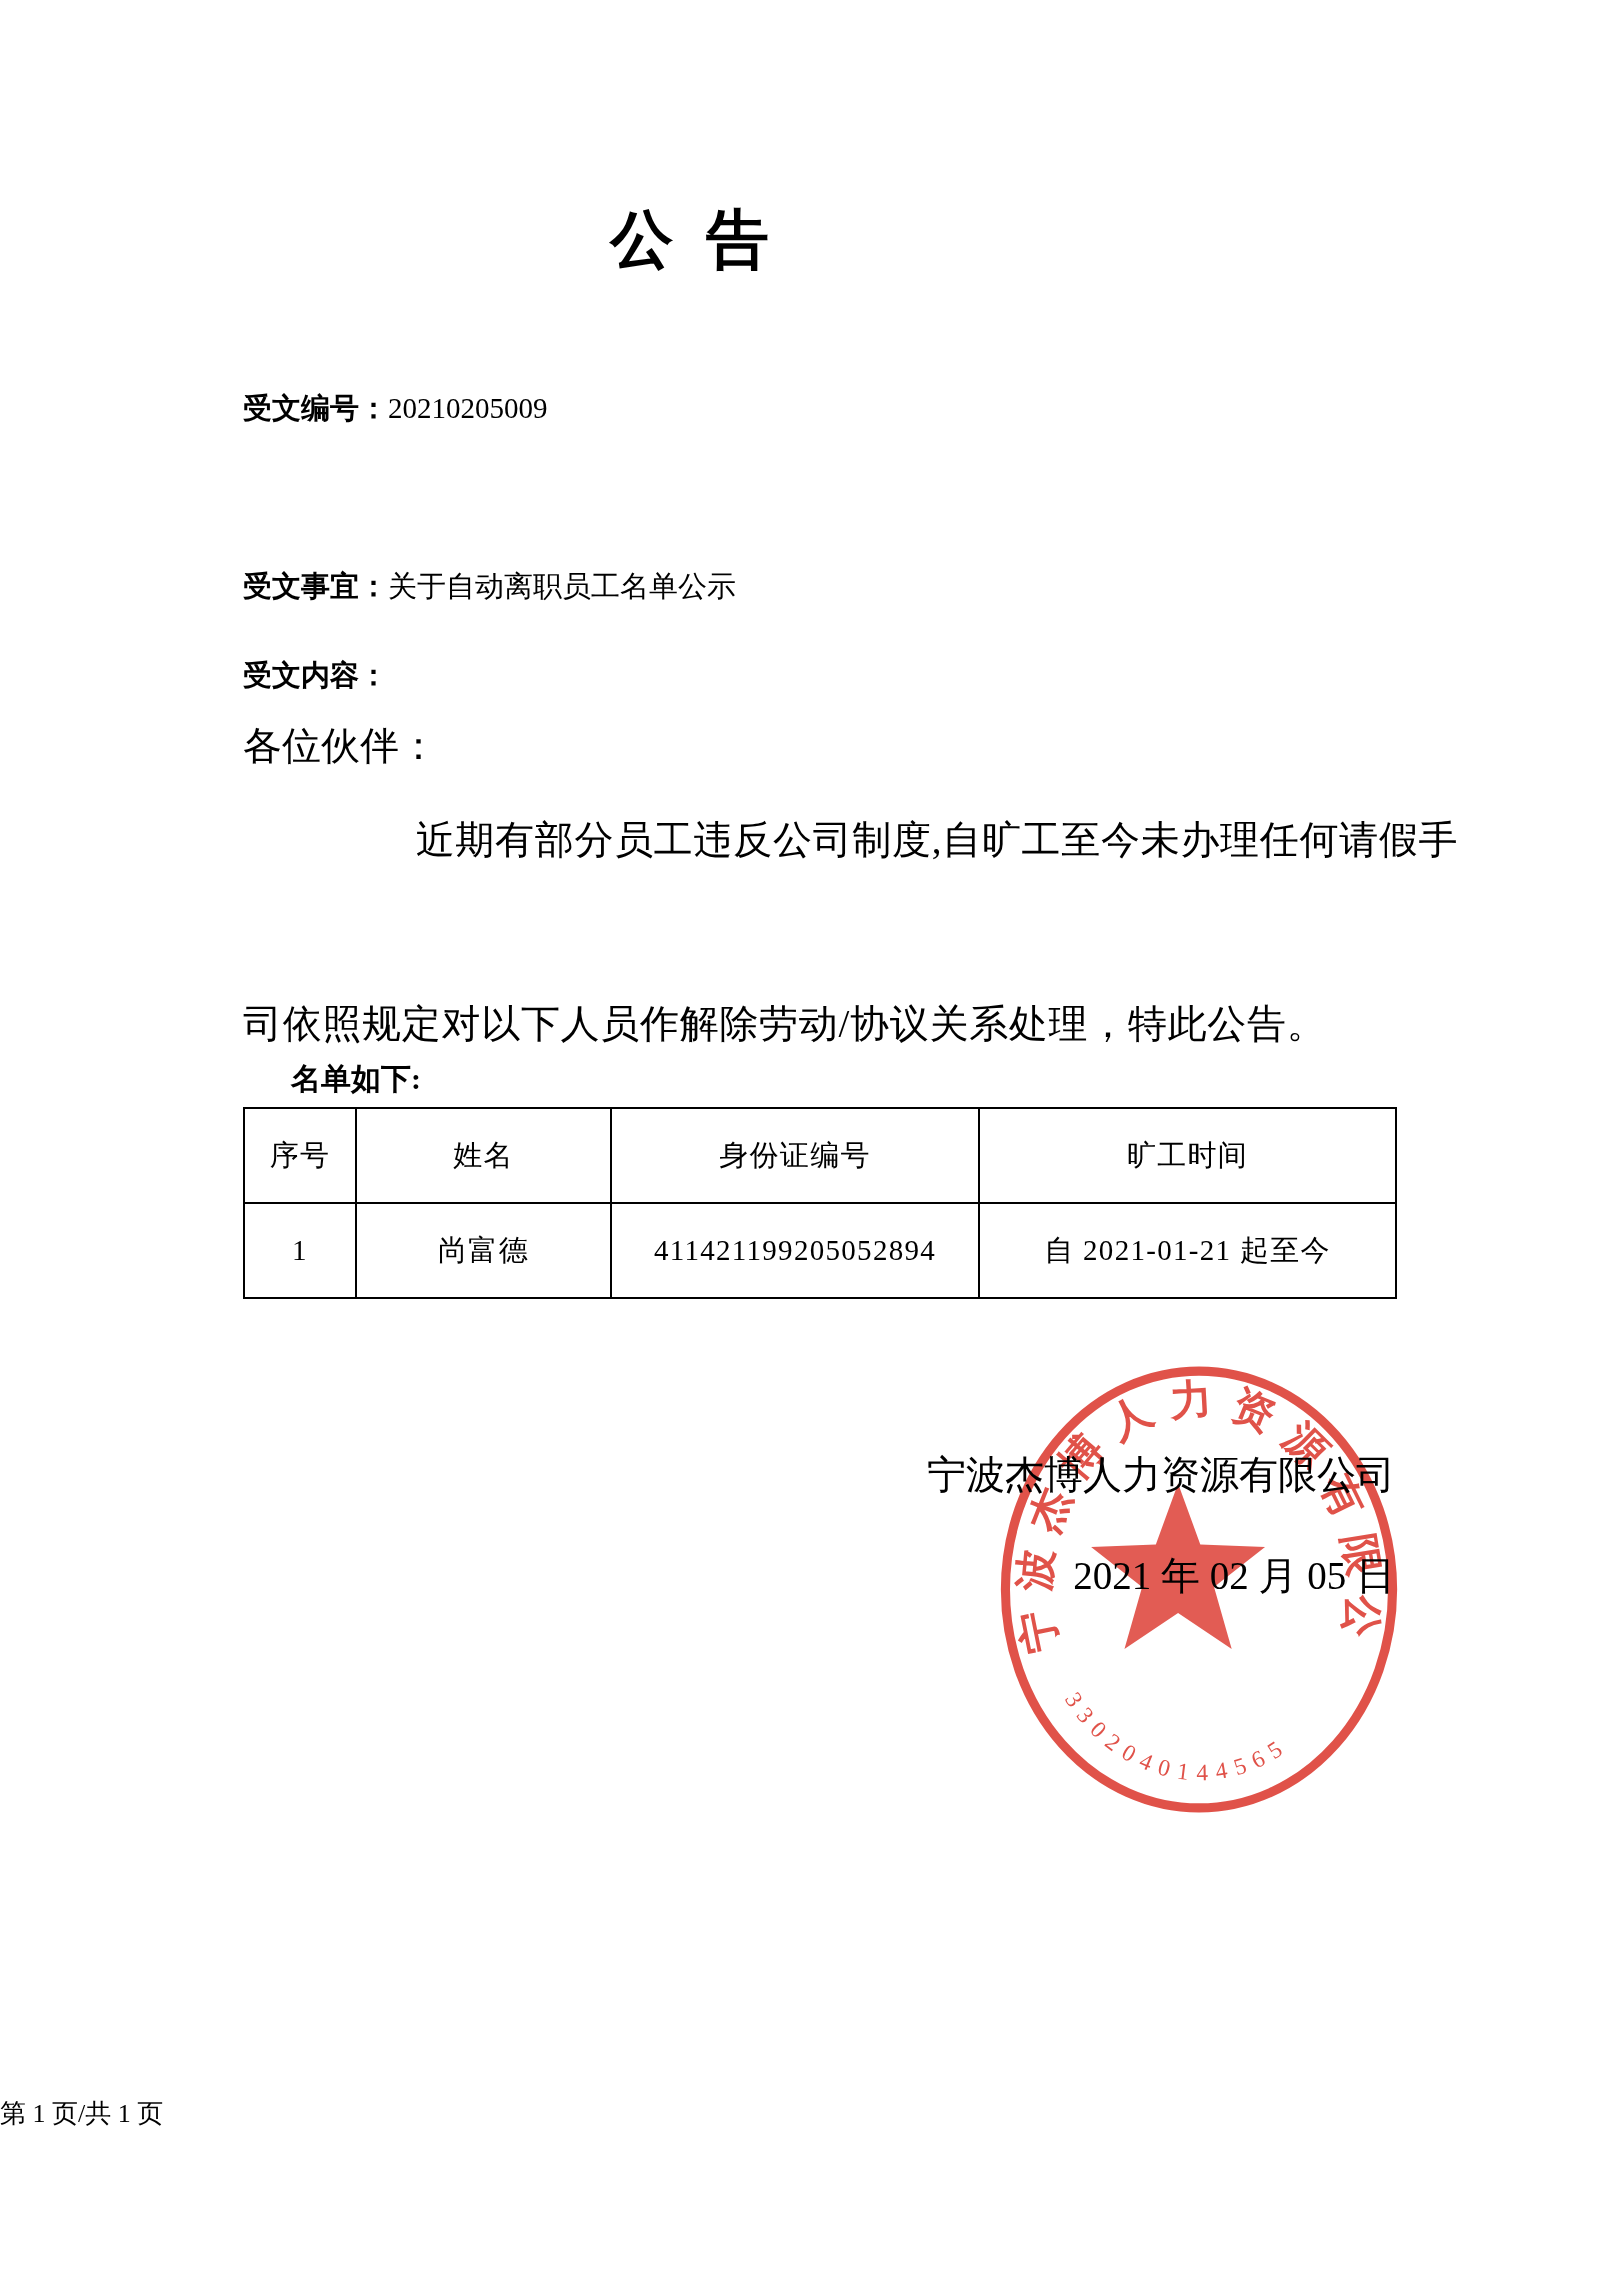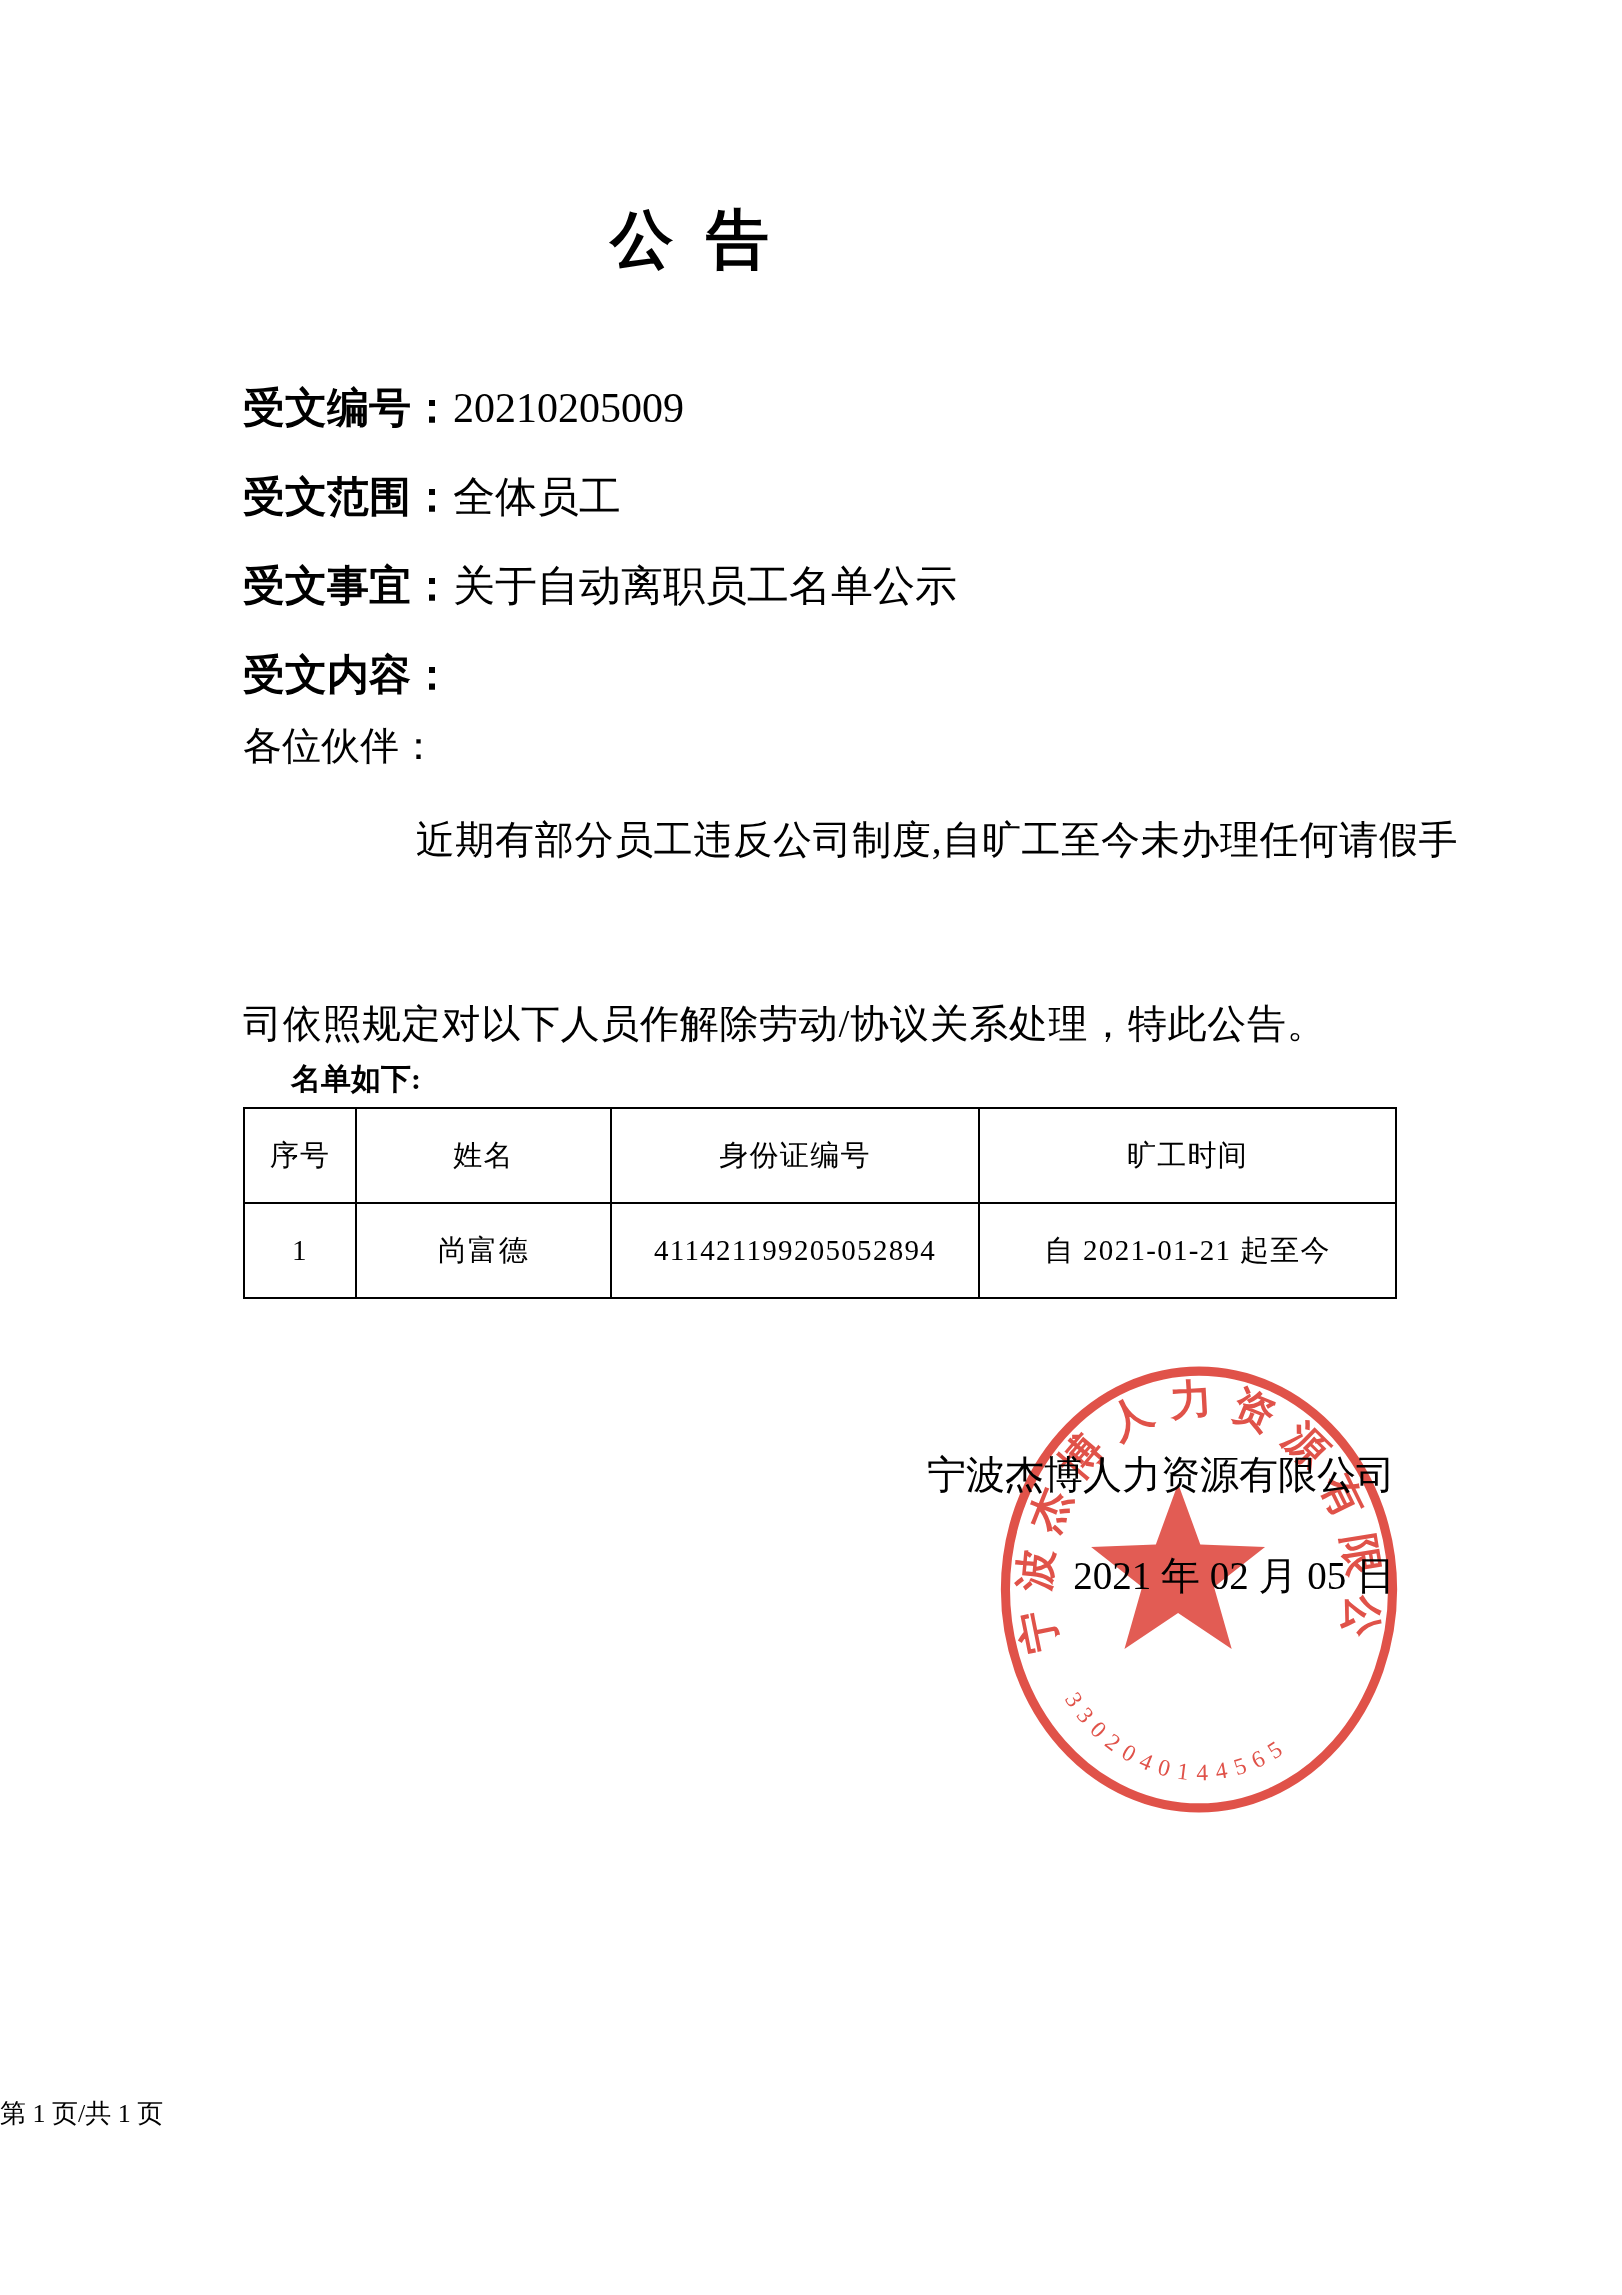--- a/index.html
+++ b/index.html
@@ -5,21 +5,21 @@
   html,body{margin:0;padding:0;background:#888;}
   .page{
     position:relative;width:1623px;height:2295px;background:#ffffff;
     font-family:"Liberation Serif","DejaVu Serif",serif;color:#000;overflow:hidden;
   }
   .abs{position:absolute;}
   .doc-title{
     left:0;top:204px;width:1379px;text-align:center;
     font-size:63px;font-weight:700;line-height:72px;word-spacing:17px;letter-spacing:0;
   }
-  .field-line{left:243px;height:47px;font-size:42px;line-height:47px;white-space:nowrap;}
+  .field-line{left:243px;height:47px;font-size:29px;line-height:47px;white-space:nowrap;}
   .field-label{font-weight:700;}
   .field-value{font-weight:400;}
   .salutation{left:243px;top:722px;font-size:39px;line-height:47px;}
   .para-line{left:243px;width:1230px;font-size:39px;line-height:50px;white-space:nowrap;letter-spacing:0.7px;}
   .indent2{padding-left:79px;text-align:center;}
   .list-label{left:243px;top:1061px;font-size:30px;line-height:35px;font-weight:700;margin-left:48px;}
   table.roster{
     position:absolute;left:243px;top:1107px;width:1152px;
     border-collapse:collapse;table-layout:fixed;font-size:29px;
   }
@@ -34,23 +34,20 @@
 </style>
 </head>
 <body>
 
 <div class="page">
 
   <div class="abs doc-title">公 告</div>
 
   <div class="abs field-line" style="top:385px;">
     <span class="field-label">受文编号：</span><span class="field-value">20210205009</span>
-  </div>
-  <div class="abs field-line" style="top:474px;">
-    <span class="field-label">受文范围：</span><span class="field-value">全体员工</span>
   </div>
   <div class="abs field-line" style="top:563px;">
     <span class="field-label">受文事宜：</span><span class="field-value">关于自动离职员工名单公示</span>
   </div>
   <div class="abs field-line" style="top:652px;">
     <span class="field-label">受文内容：</span><span class="field-value"></span>
   </div>
 
   <div class="abs salutation">各位伙伴：</div>
 

